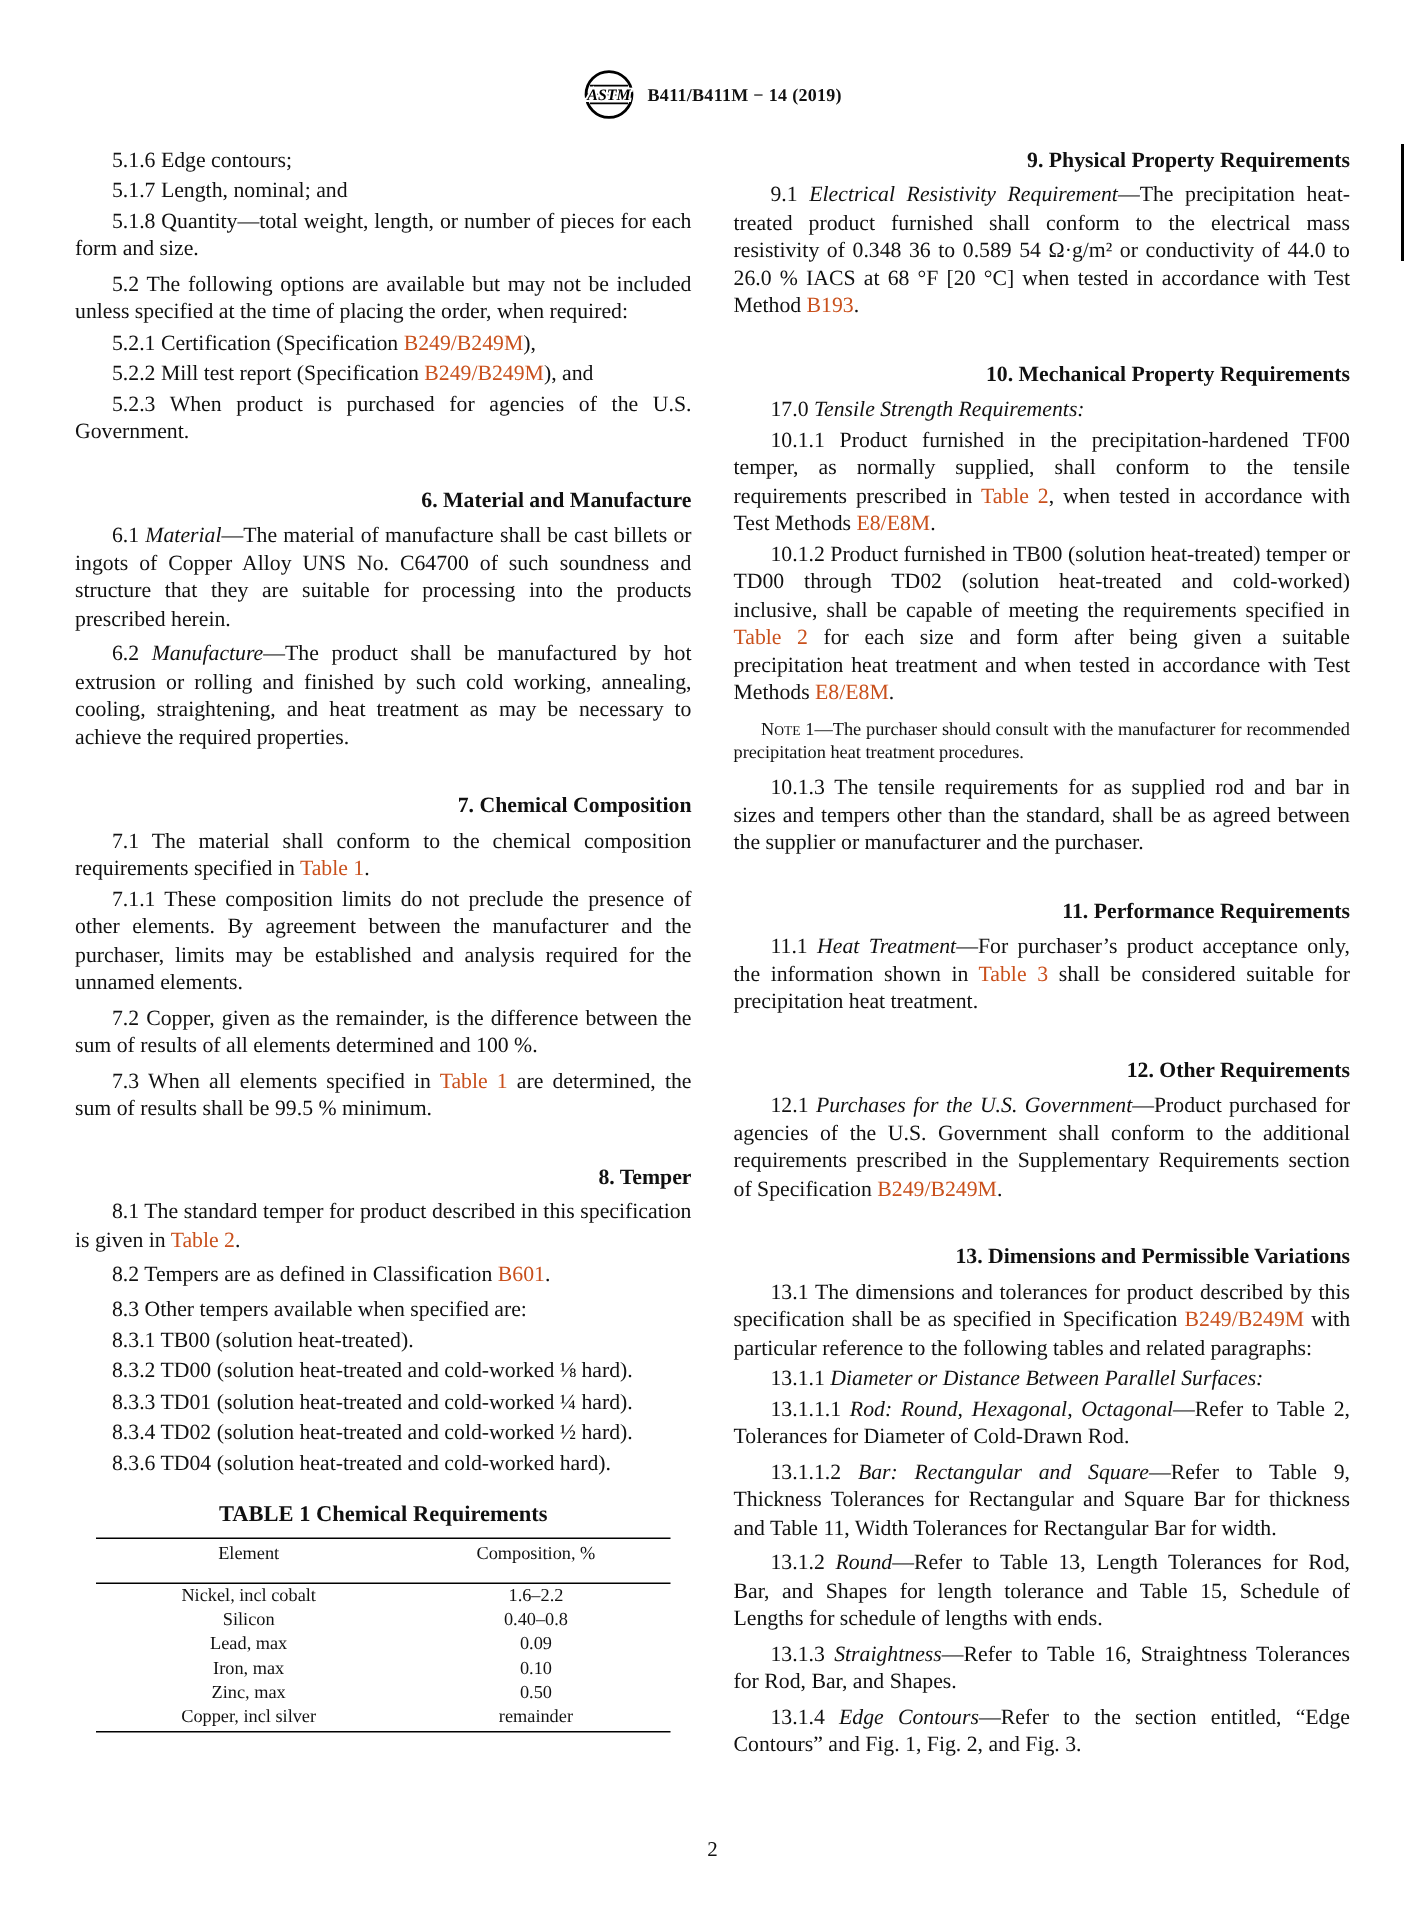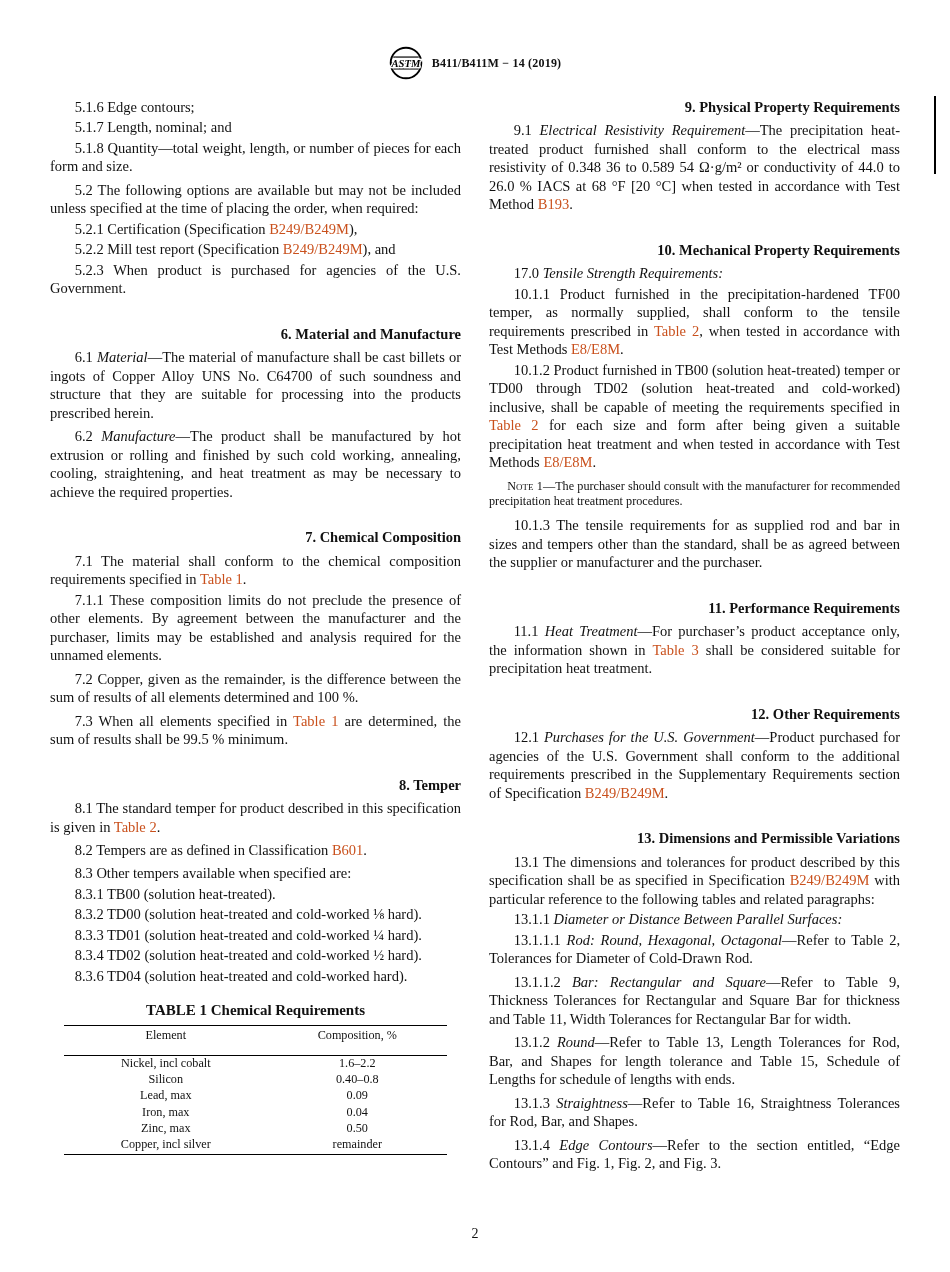--- a/index.html
+++ b/index.html
@@ -116,21 +116,21 @@
             <tr>
               <td>Silicon</td>
               <td>0.40–0.8</td>
             </tr>
             <tr>
               <td>Lead, max</td>
               <td>0.09</td>
             </tr>
             <tr>
               <td>Iron, max</td>
-              <td>0.04</td>
+              <td>0.10</td>
             </tr>
             <tr>
               <td>Zinc, max</td>
               <td>0.50</td>
             </tr>
             <tr>
               <td>Copper, incl silver</td>
               <td>remainder</td>
             </tr>
           </tbody>

